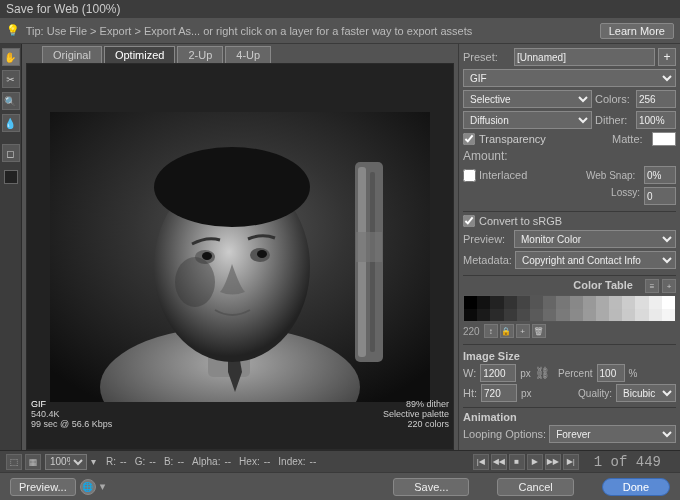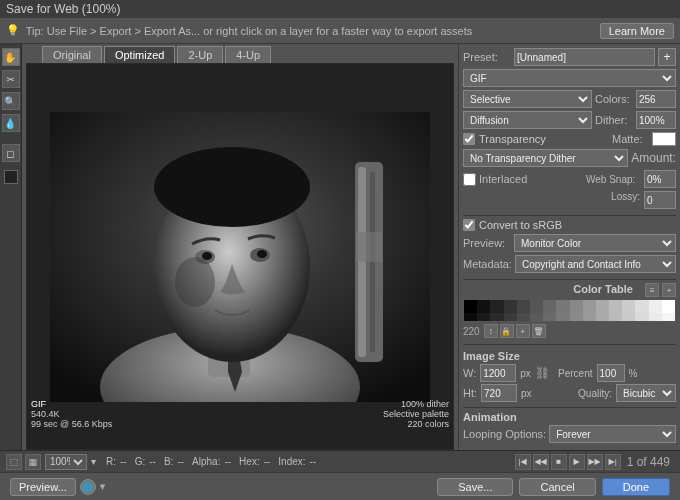--- a/index.html
+++ b/index.html
@@ -305,25 +305,27 @@
     }
     .action-btn {
       background: #6a6a6a;
       border: 1px solid #888;
       color: #eee;
       padding: 2px 20px;
       font-size: 11px;
       cursor: pointer;
       border-radius: 3px;
       min-width: 60px;
+      margin-left: 22px;
     }
     .action-btn.primary {
       background: #5a8ad4;
       border-color: #3a6ab4;
       color: #fff;
+      border-radius: 9px;
     }
     .preview-area {
       display: flex;
       align-items: center;
       gap: 4px;
     }
     .preview-btn {
       background: #6a6a6a;
       border: 1px solid #888;
       color: #eee;
@@ -358,23 +360,24 @@
       background: #555;
       border: 1px solid #666;
       display: flex;
       align-items: center;
       justify-content: center;
       font-size: 8px;
       color: #ccc;
       cursor: pointer;
     }
     .frame-info {
-      font-size: 12px;
+      font-size: 14px;
       color: #aaa;
-      margin: 0 4px;
+      margin: 0 13px;
+      font-family: Liberation Mono, monospace;
     }
     .spacer { flex: 1; }
     .full-width-select {
       background: #666;
       border: 1px solid #888;
       color: #eee;
       font-size: 10px;
       height: 18px;
       width: 100%;
       padding: 0 2px;
@@ -473,21 +476,21 @@
 
           <rect x="306" y="120" width="26" height="30" fill="#777" opacity="0.6"></rect>
         </svg>
 
         <div style="position:absolute; bottom:20px; left:4px; font-size:9px; color:#ccc;">
           <div style="color:#fff;">GIF</div>
           <div>540.4K</div>
           <div>99 sec @ 56.6 Kbps</div>
         </div>
         <div style="position:absolute; bottom:20px; right:4px; font-size:9px; color:#ccc; text-align:right;">
-          <div>100% dither</div>
+          <div>89% dither</div>
           <div>Selective palette</div>
           <div>220 colors</div>
         </div>
       </div>
     </div>
   </div>
 
   <div class="right-panel">
 
     <div class="preset-row">
@@ -520,23 +523,20 @@
 
     <div class="checkbox-row">
       <input type="checkbox" checked="" style="">
       <span>Transparency</span>
       <span class="spacer"></span>
       <span class="panel-label" style="min-width:36px;">Matte:</span>
       <span class="matte-swatch"></span>
     </div>
 
     <div class="panel-row">
-      <select class="panel-select">
-        <option>No Transparency Dither</option>
-      </select>
       <span class="panel-label" style="min-width:44px;font-size:12px;">Amount:</span>
     </div>
 
     <div style="display:flex; gap:6px; margin-bottom:3px; align-items:center;">
       <div style="display:flex; align-items:center; gap:3px; flex:1;">
         <input type="checkbox" style="">
         <span style="font-size:11px; color:#bbb;">Interlaced</span>
       </div>
       <span style="font-size:10px; color:#bbb; min-width:52px;">Web Snap:</span>
       <input class="panel-input" type="text" value="0%" style="width: 32px;">

